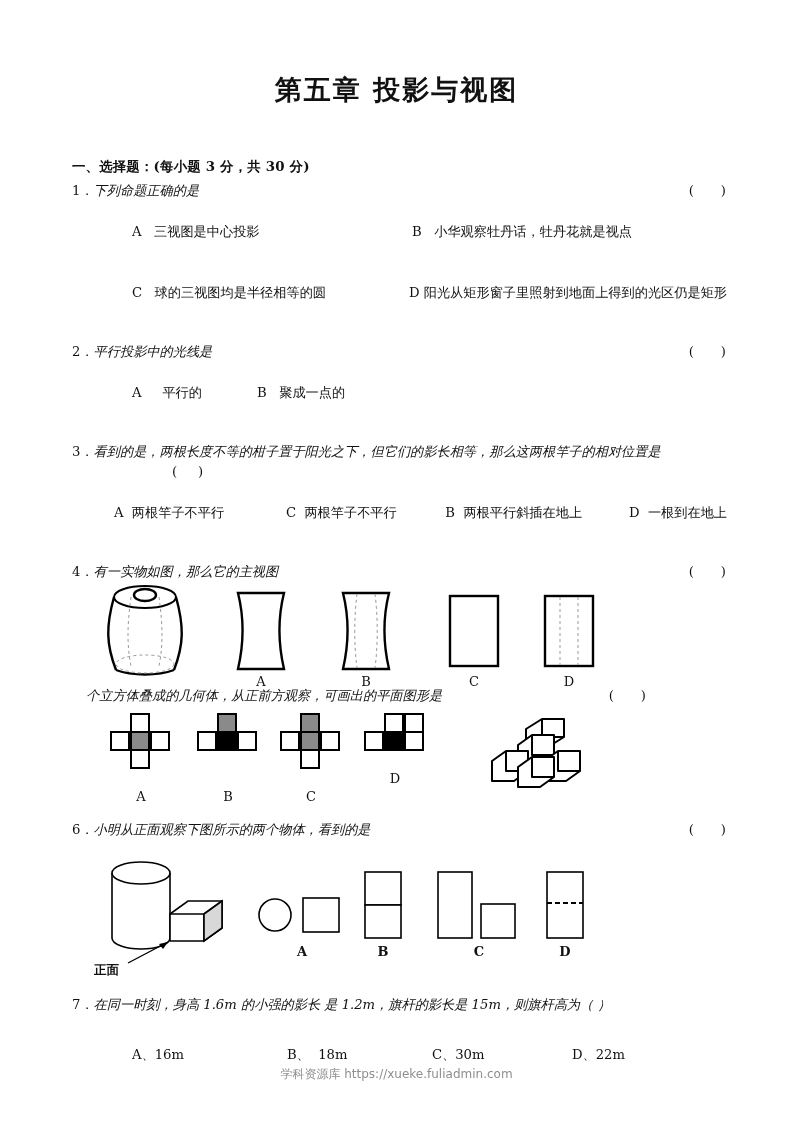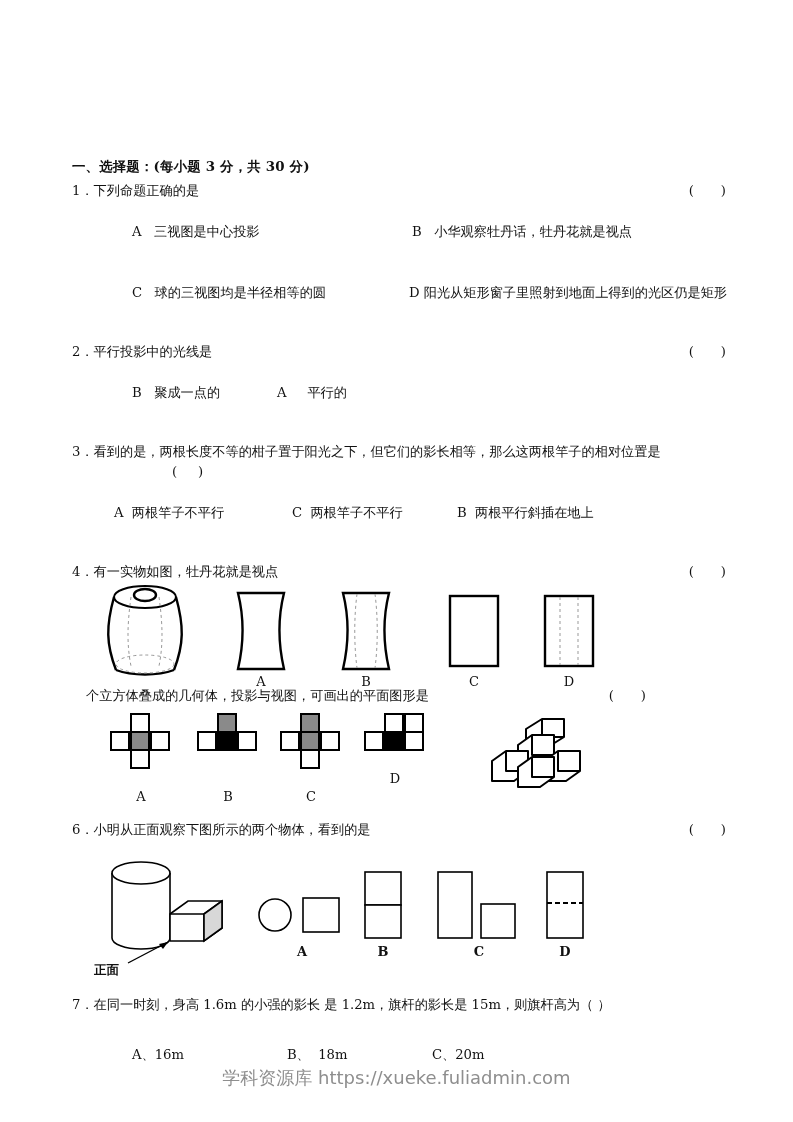--- a/index.html
+++ b/index.html
@@ -58,20 +58,21 @@
   .q-stem {
     display: flex;
     align-items: baseline;
   }
   .q-num {
     flex: 0 0 auto;
     white-space: pre;
   }
   .q-text {
     flex: 1 1 auto;
+    font-style: italic;
   }
   .paren {
     flex: 0 0 auto;
     white-space: pre;
     letter-spacing: 1px;
   }
   .paren-inline {
     white-space: pre;
   }
 
@@ -128,31 +129,32 @@
   .cell.gray  { background: #8a8a8a; }
   .cell.black { background: #000; }
 
   
   .footer {
     position: absolute;
     left: 0;
     top: 1066px;
     width: 793px;
     text-align: center;
-    font-size: 18px;
+    font-size: 12px;
     color: #8e8e8e;
     font-family: "DejaVu Sans", "Liberation Sans", sans-serif;
   }
   svg { display: block; }
 </style>
 </head>
 <body>
 
 <div class="page">
 
+  <div class="doc-title">第五章   投影与视图</div>
 
   <div class="content">
 
     <div class="section-head">一、选择题：(每小题 3 分，共 30 分)</div>
 
     <div class="q">
       <div class="q-stem">
         <span class="q-num">1．</span>
         <span class="q-text">下列命题正确的是</span>
         <span class="paren">(     )</span>
@@ -177,25 +179,25 @@
 
     <div class="spacer-md"></div>
 
     <div class="q">
       <div class="q-stem">
         <span class="q-num">2．</span>
         <span class="q-text">平行投影中的光线是</span>
         <span class="paren">(     )</span>
       </div>
       <div class="opts">
+        <span class="o" style="width:125px">
+          <span>A</span>&nbsp;&nbsp;&nbsp;&nbsp;&nbsp;<span>平行的</span>
+        </span>
         <span class="o" style="width:145px">
           <span>B</span>&nbsp;&nbsp;&nbsp;<span>聚成一点的</span>
-        </span>
-        <span class="o" style="width:125px">
-          <span>A</span>&nbsp;&nbsp;&nbsp;&nbsp;&nbsp;<span>平行的</span>
         </span>
       </div>
     </div>
 
     <div class="spacer-md"></div>
 
     <div class="q">
       <div class="q-stem">
         <span class="q-num">3．</span>
         <span class="q-text">看到的是，两根长度不等的柑子置于阳光之下，但它们的影长相等，那么这两根竿子的相对位置是</span>
@@ -206,29 +208,32 @@
       <div class="opts" style="padding-left:0">
         <span class="o" style="width:178px">
           <span>A</span>&nbsp;&nbsp;<span>两根竿子不平行</span>
         </span>
         <span class="o" style="width:165px">
           <span>C</span>&nbsp;&nbsp;<span>两根竿子不平行</span>
         </span>
         <span class="o" style="width:190px">
           <span>B</span>&nbsp;&nbsp;<span>两根平行斜插在地上</span>
         </span>
+        <span class="o">
+          <span>D</span>&nbsp;&nbsp;<span>一根到在地上</span>
+        </span>
       </div>
     </div>
 
     <div class="spacer-md"></div>
 
     <div class="q">
       <div class="q-stem">
         <span class="q-num">4．</span>
-        <span class="q-text">有一实物如图，牡丹花就是视点</span>
+        <span class="q-text">有一实物如图，那么它的主视图</span>
         <span class="paren">(     )</span>
       </div>
 
       <div class="figrow" style="height:102px;margin-top:2px">
 
         <div style="position:absolute;left:30px;top:0">
           <svg width="86" height="92" viewBox="0 0 86 92">
             <ellipse cx="43" cy="13" rx="31" ry="11" fill="#fff" stroke="#000" stroke-width="2"></ellipse>
             <ellipse cx="43" cy="11" rx="11" ry="6" fill="#fff" stroke="#000" stroke-width="2.4"></ellipse>
             <path d="M12 13 C 4 42, 4 60, 14 86" fill="none" stroke="#000" stroke-width="2.4"></path>
@@ -269,21 +274,21 @@
             <line x1="18" y1="4" x2="18" y2="72" stroke="#999" stroke-width="1" stroke-dasharray="3,3"></line>
             <line x1="36" y1="4" x2="36" y2="72" stroke="#999" stroke-width="1" stroke-dasharray="3,3"></line>
           </svg>
         </div>
         <div class="fig-label" style="position:absolute;left:470px;top:88px;width:54px">D</div>
       </div>
     </div>
 
     <div class="q">
       <div class="q-stem" style="padding-left:14px">
-        <span class="q-text">个立方体叠成的几何体，投影与视图，可画出的平面图形是</span>
+        <span class="q-text">个立方体叠成的几何体，从正前方观察，可画出的平面图形是</span>
         <span class="paren" style="margin-right:80px">(     )</span>
       </div>
 
       <div class="figrow" style="height:100px;margin-top:4px">
 
         <div class="gridfig" style="position:absolute;left:38px;top:2px;width:62px;height:62px">
           <div class="cell" style="left:20px;top:0"></div>
           <div class="cell" style="left:0;top:18px"></div>
           <div class="cell gray" style="left:20px;top:18px"></div>
           <div class="cell" style="left:40px;top:18px"></div>
@@ -412,21 +417,24 @@
       </div>
       <div class="spacer-sm"></div>
       <div class="opts">
         <span class="o" style="width:155px">
           <span>A、</span><span>16m</span>
         </span>
         <span class="o" style="width:145px">
           <span>B、</span><span>  18m</span>
         </span>
         <span class="o" style="width:140px">
-          <span>C、</span><span>20m</span>
+          <span>C、</span><span>30m</span>
+        </span>
+        <span class="o">
+          <span>D、</span><span>22m</span>
         </span>
       </div>
     </div>
 
     <div class="spacer-lg"></div>
 
   </div>
 
   <div class="footer">学科资源库 https://xueke.fuliadmin.com</div>
 

